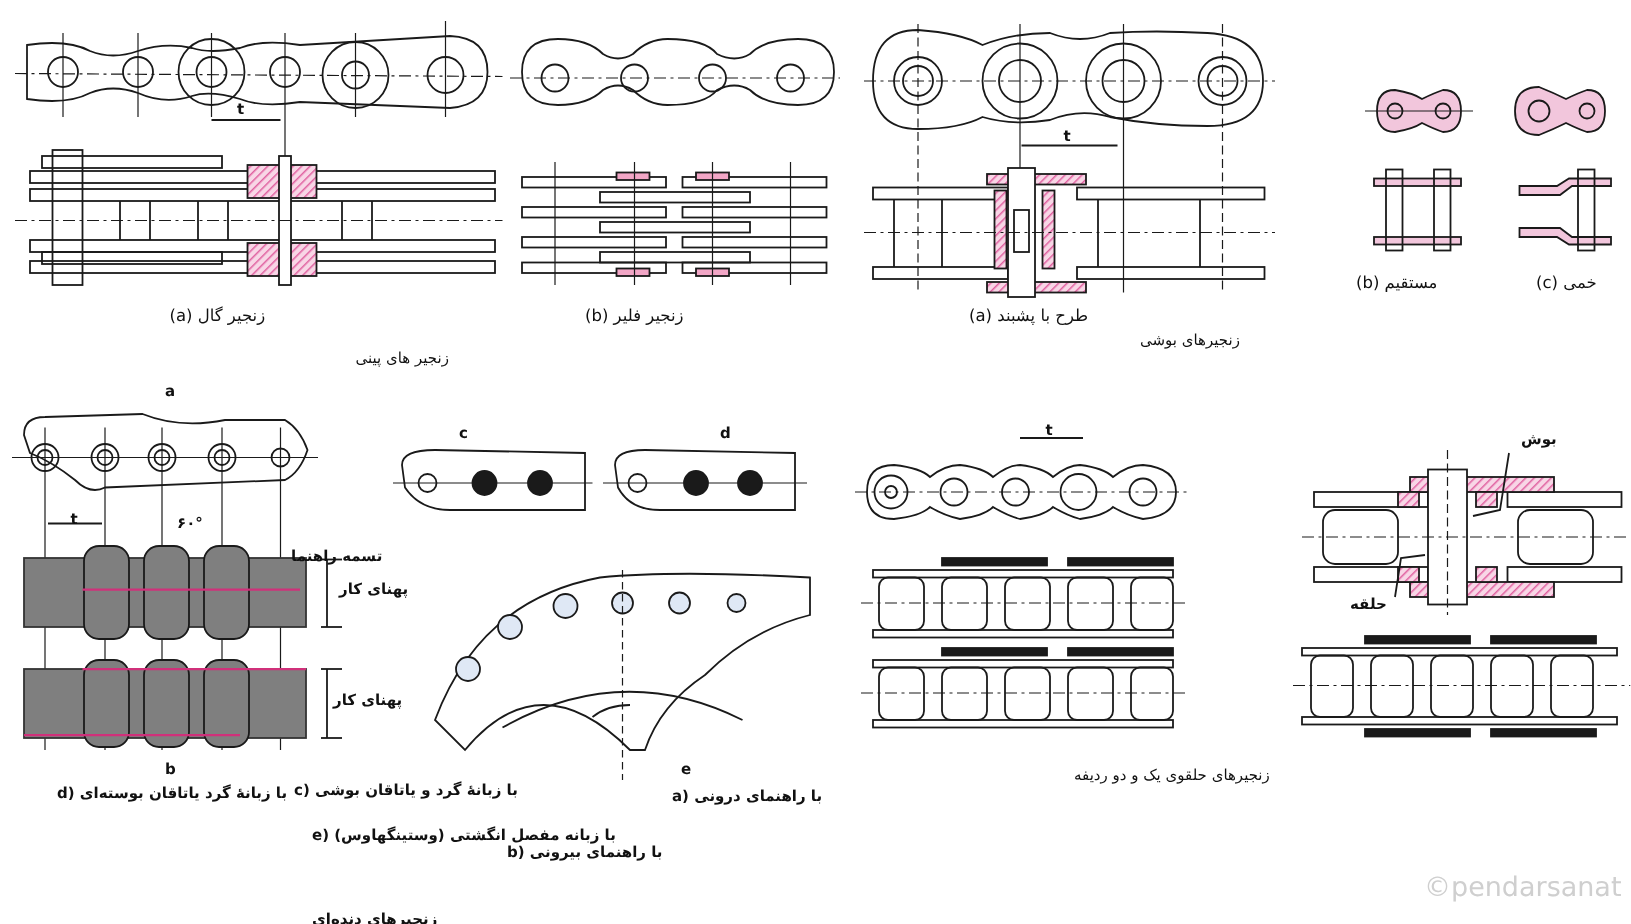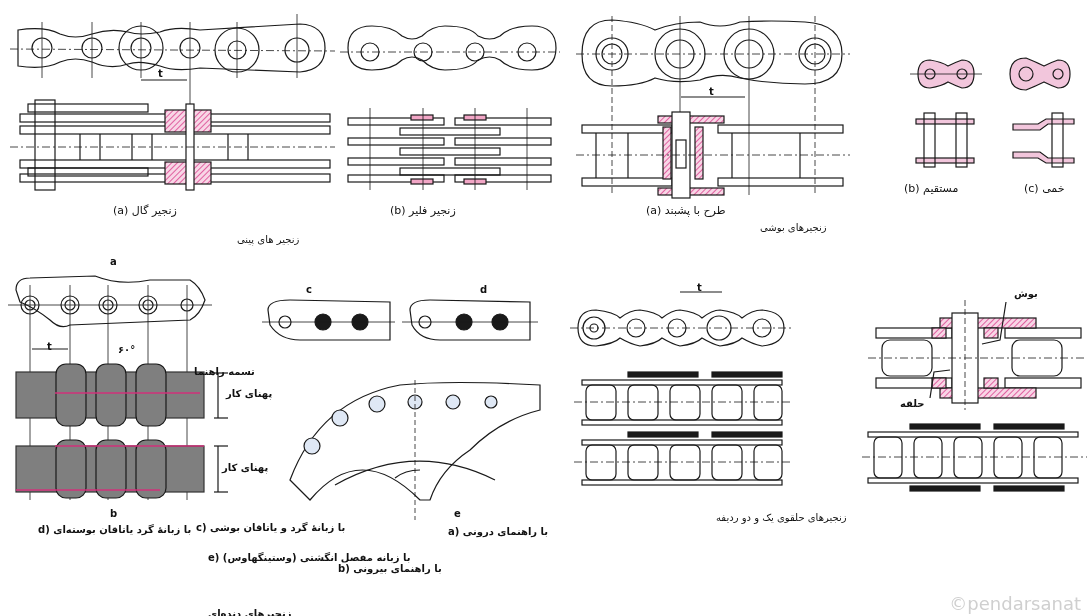--- a/index.html
+++ b/index.html
@@ -4,21 +4,21 @@
 <style>
   html, body { margin:0; padding:0; background:#ffffff; }
   body { width:1087px; height:616px; position:relative; overflow:hidden;
          font-family:"DejaVu Sans", sans-serif; color:#111; }
   svg.canvas { position:absolute; left:0; top:0; }
   .lbl { position:absolute; font-family:"DejaVu Sans", sans-serif; font-size:11px;
          font-weight:normal; color:#111; white-space:nowrap; direction:rtl; unicode-bidi:plaintext; }
   .lbl.title { font-size:10px; }
   .lbl.small { font-size:10px; font-weight:bold; }
   .letter { position:absolute; font-size:10px; font-weight:bold; color:#111; }
-  .wm { position:absolute; right:6px; bottom:2px; font-size:18px; color:#cfcfcf;
+  .wm { position:absolute; right:6px; bottom:14px; font-size:18px; color:#cfcfcf;
         font-family:"DejaVu Sans", sans-serif; }
 </style>
 </head>
 <body>
 
 <svg class="canvas" width="1087" height="616" viewBox="0 0 1087 616" xmlns="http://www.w3.org/2000/svg">
   <defs>
     <pattern id="hatch" width="4" height="4" patternUnits="userSpaceOnUse" patternTransform="rotate(45)">
       <rect width="4" height="4" fill="#f8d6e6"></rect>
       <line x1="0" y1="0" x2="0" y2="4" stroke="#e060a0" stroke-width="2"></line>

